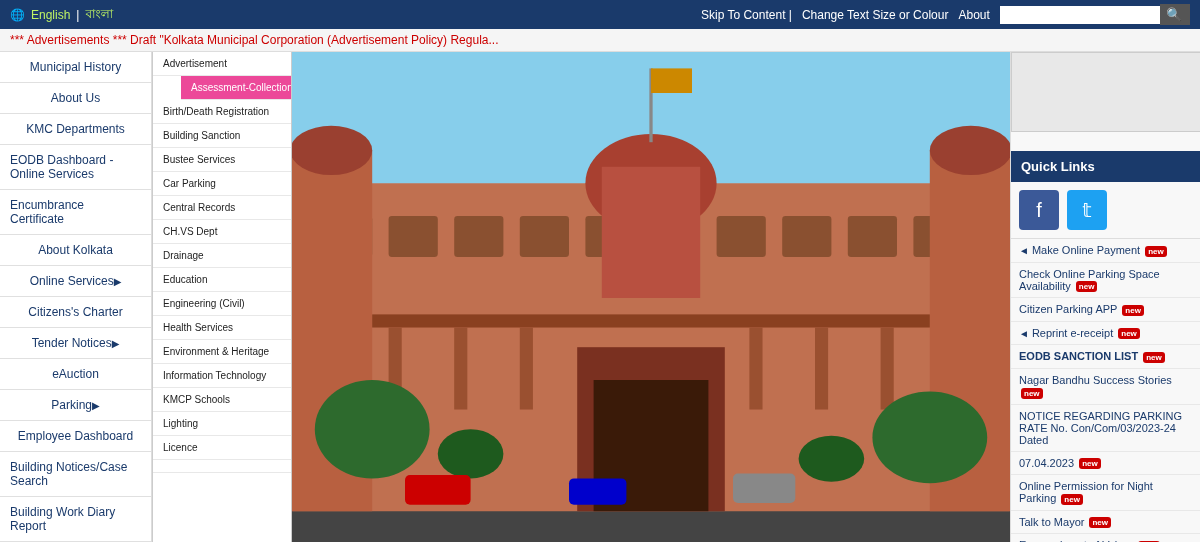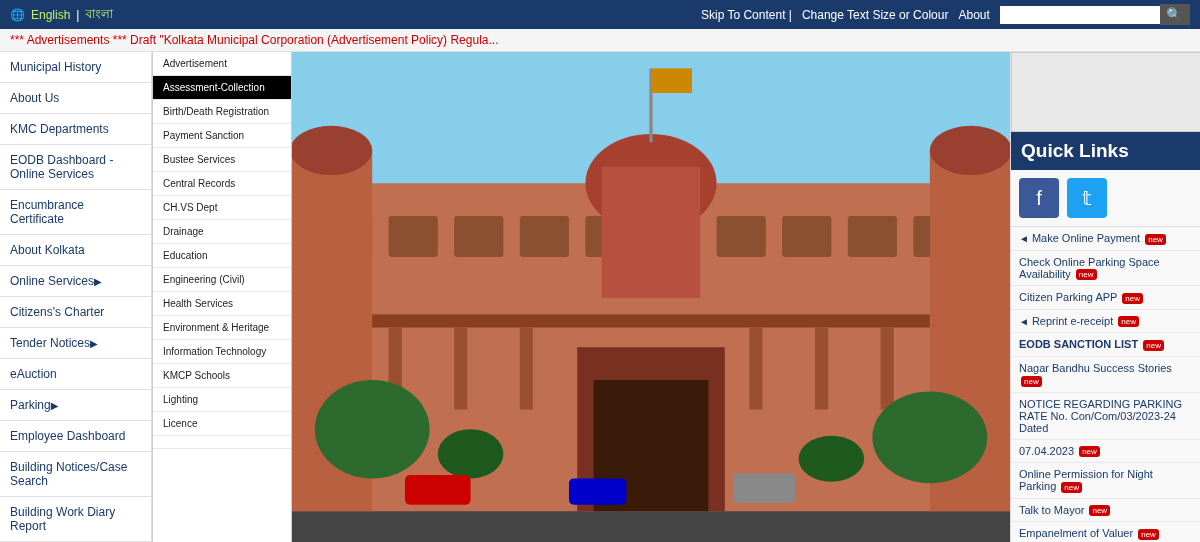--- a/index.html
+++ b/index.html
@@ -62,21 +62,21 @@
       flex-shrink: 0;
     }
     .sidebar-item {
       padding: 8px 10px;
       border-bottom: 1px solid #e0e0e0;
       cursor: pointer;
       font-size: 12px;
       color: #1a3a6b;
       display: flex;
       align-items: center;
-      justify-content: flex-start;
+      justify-content: center;
     }
     .sidebar-item .arrow { font-size: 10px; }
 
     
     .dropdown-menu {
       width: 140px;
       background: #fff;
       border: 1px solid #ccc;
       border-top: none;
       overflow-y: auto;
@@ -85,22 +85,23 @@
     }
     .dropdown-item {
       padding: 6px 10px;
       border-bottom: 1px solid #e8e8e8;
       cursor: pointer;
       font-size: 10px;
       color: #222;
       white-space: nowrap;
     }
     .dropdown-item.active-menu {
-      background: #000000;
+      background: #ec4899;
       color: #fff;
+      margin-left: 28px;
     }
 
     
     .content-area {
       flex: 1;
       overflow: hidden;
       position: relative;
       background: #f0f0f0;
     }
 
@@ -119,22 +120,23 @@
       background: #f8f8f8;
       border-left: 1px solid #ddd;
       overflow-y: auto;
       flex-shrink: 0;
       padding: 0;
     }
     .quick-links-header {
       background: #1a3a6b;
       color: #fff;
       padding: 8px 10px;
-      font-size: 19px;
+      font-size: 13px;
       font-weight: bold;
+      margin-top: 19px;
     }
     .social-icons {
       display: flex;
       padding: 8px;
       gap: 8px;
       border-bottom: 1px solid #ddd;
     }
     .social-icon {
       width: 40px; height: 40px;
       display: flex; align-items: center; justify-content: center;
@@ -157,21 +159,21 @@
     .quick-link-item .arrow { color: #1a3a6b; font-size: 10px; margin-top: 1px; }
     .new-badge {
       display: inline-block;
       background: #cc0000;
       color: #fff;
       font-size: 8px;
       padding: 1px 3px;
       border-radius: 3px;
       vertical-align: middle;
       margin-left: 2px;
-      font-weight: normal;
+      font-weight: bold;
     }
 
     
     .white-box {
       width: 190px;
       height: 80px;
       background: #e8e8e8;
       border: 1px solid #ccc;
       margin: 0;
     }
@@ -256,24 +258,27 @@
     <div class="dropdown-item">
       <span>Advertisement</span>
     </div>
     <div class="dropdown-item active-menu">
       <span>Assessment-Collection</span>
     </div>
     <div class="dropdown-item">
       <span>Birth/Death Registration</span>
     </div>
     <div class="dropdown-item">
-      <span>Payment Sanction</span>
+      <span>Building Sanction</span>
     </div>
     <div class="dropdown-item">
       <span>Bustee Services</span>
+    </div>
+    <div class="dropdown-item">
+      <span>Car Parking</span>
     </div>
     <div class="dropdown-item">
       <span>Central Records</span>
     </div>
     <div class="dropdown-item">
       <span>CH.VS Dept</span>
     </div>
     <div class="dropdown-item">
       <span>Drainage</span>
     </div>

